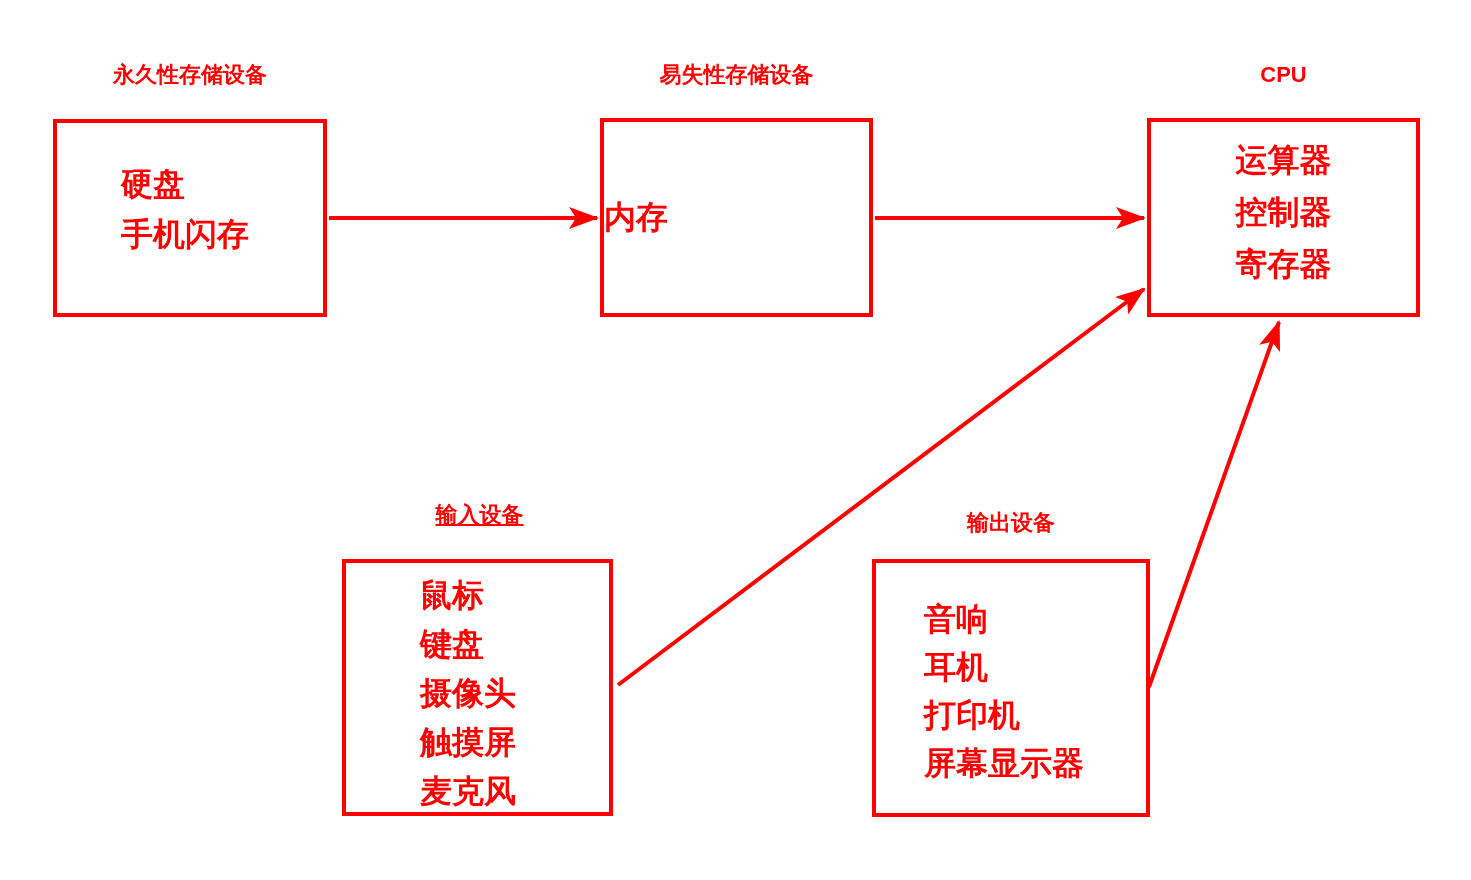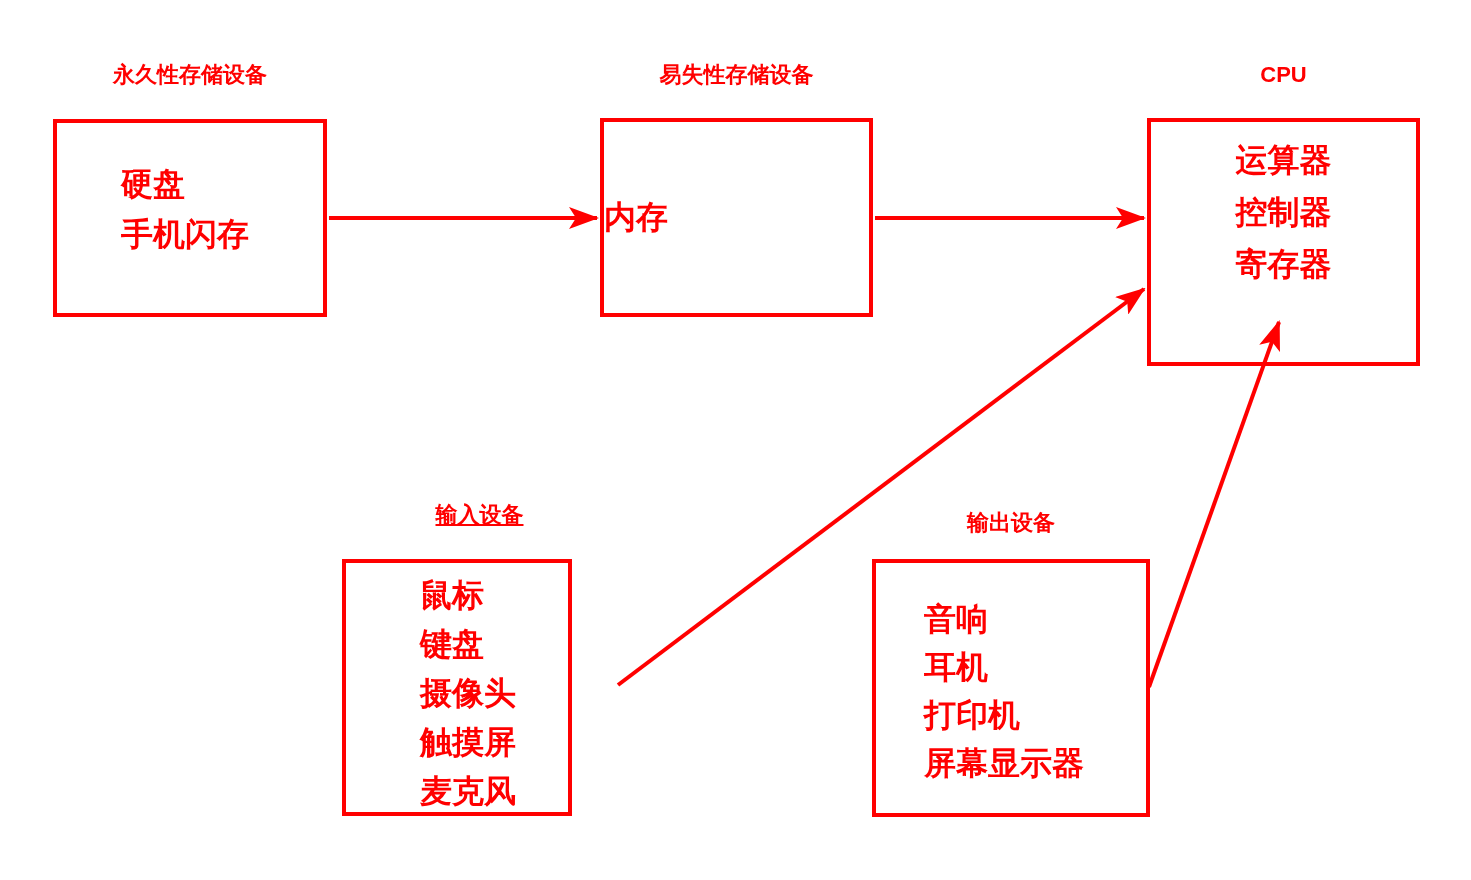--- a/index.html
+++ b/index.html
@@ -28,22 +28,22 @@
     white-space: nowrap;
   }
   .item {
     font-size: 32px;
     font-weight: bold;
     white-space: nowrap;
   }
   
   .box-permanent { left: 53px;   top: 119px; width: 274px; height: 198px; padding: 36px 0 0 64px; line-height: 50px; }
   .box-volatile  { left: 600px;  top: 118px; width: 273px; height: 199px; display: flex; align-items: center; justify-content: flex-start; }
-  .box-cpu       { left: 1147px; top: 118px; width: 273px; height: 248px; padding-top: 12px; text-align: center; line-height: 52px; }
-  .box-input     { left: 342px;  top: 559px; width: 230px; height: 257px; padding: 8px 0 0 74px; line-height: 49px; }
+  .box-cpu       { left: 1147px; top: 118px; width: 273px; height: 199px; padding-top: 12px; text-align: center; line-height: 52px; }
+  .box-input     { left: 342px;  top: 559px; width: 271px; height: 257px; padding: 8px 0 0 74px; line-height: 49px; }
   .box-output    { left: 872px;  top: 559px; width: 278px; height: 258px; padding: 32px 0 0 48px; line-height: 48px; }
   
   .title-permanent { left: 53px;   top: 56px;  width: 274px; }
   .title-volatile  { left: 600px;  top: 56px;  width: 273px; }
   .title-cpu       { left: 1147px; top: 56px;  width: 273px; }
   .title-input     { left: 342px;  top: 496px; width: 275px; text-decoration: underline; }
   .title-output    { left: 872px;  top: 504px; width: 278px; }
   .arrows {
     position: absolute;
     left: 0; top: 0;

